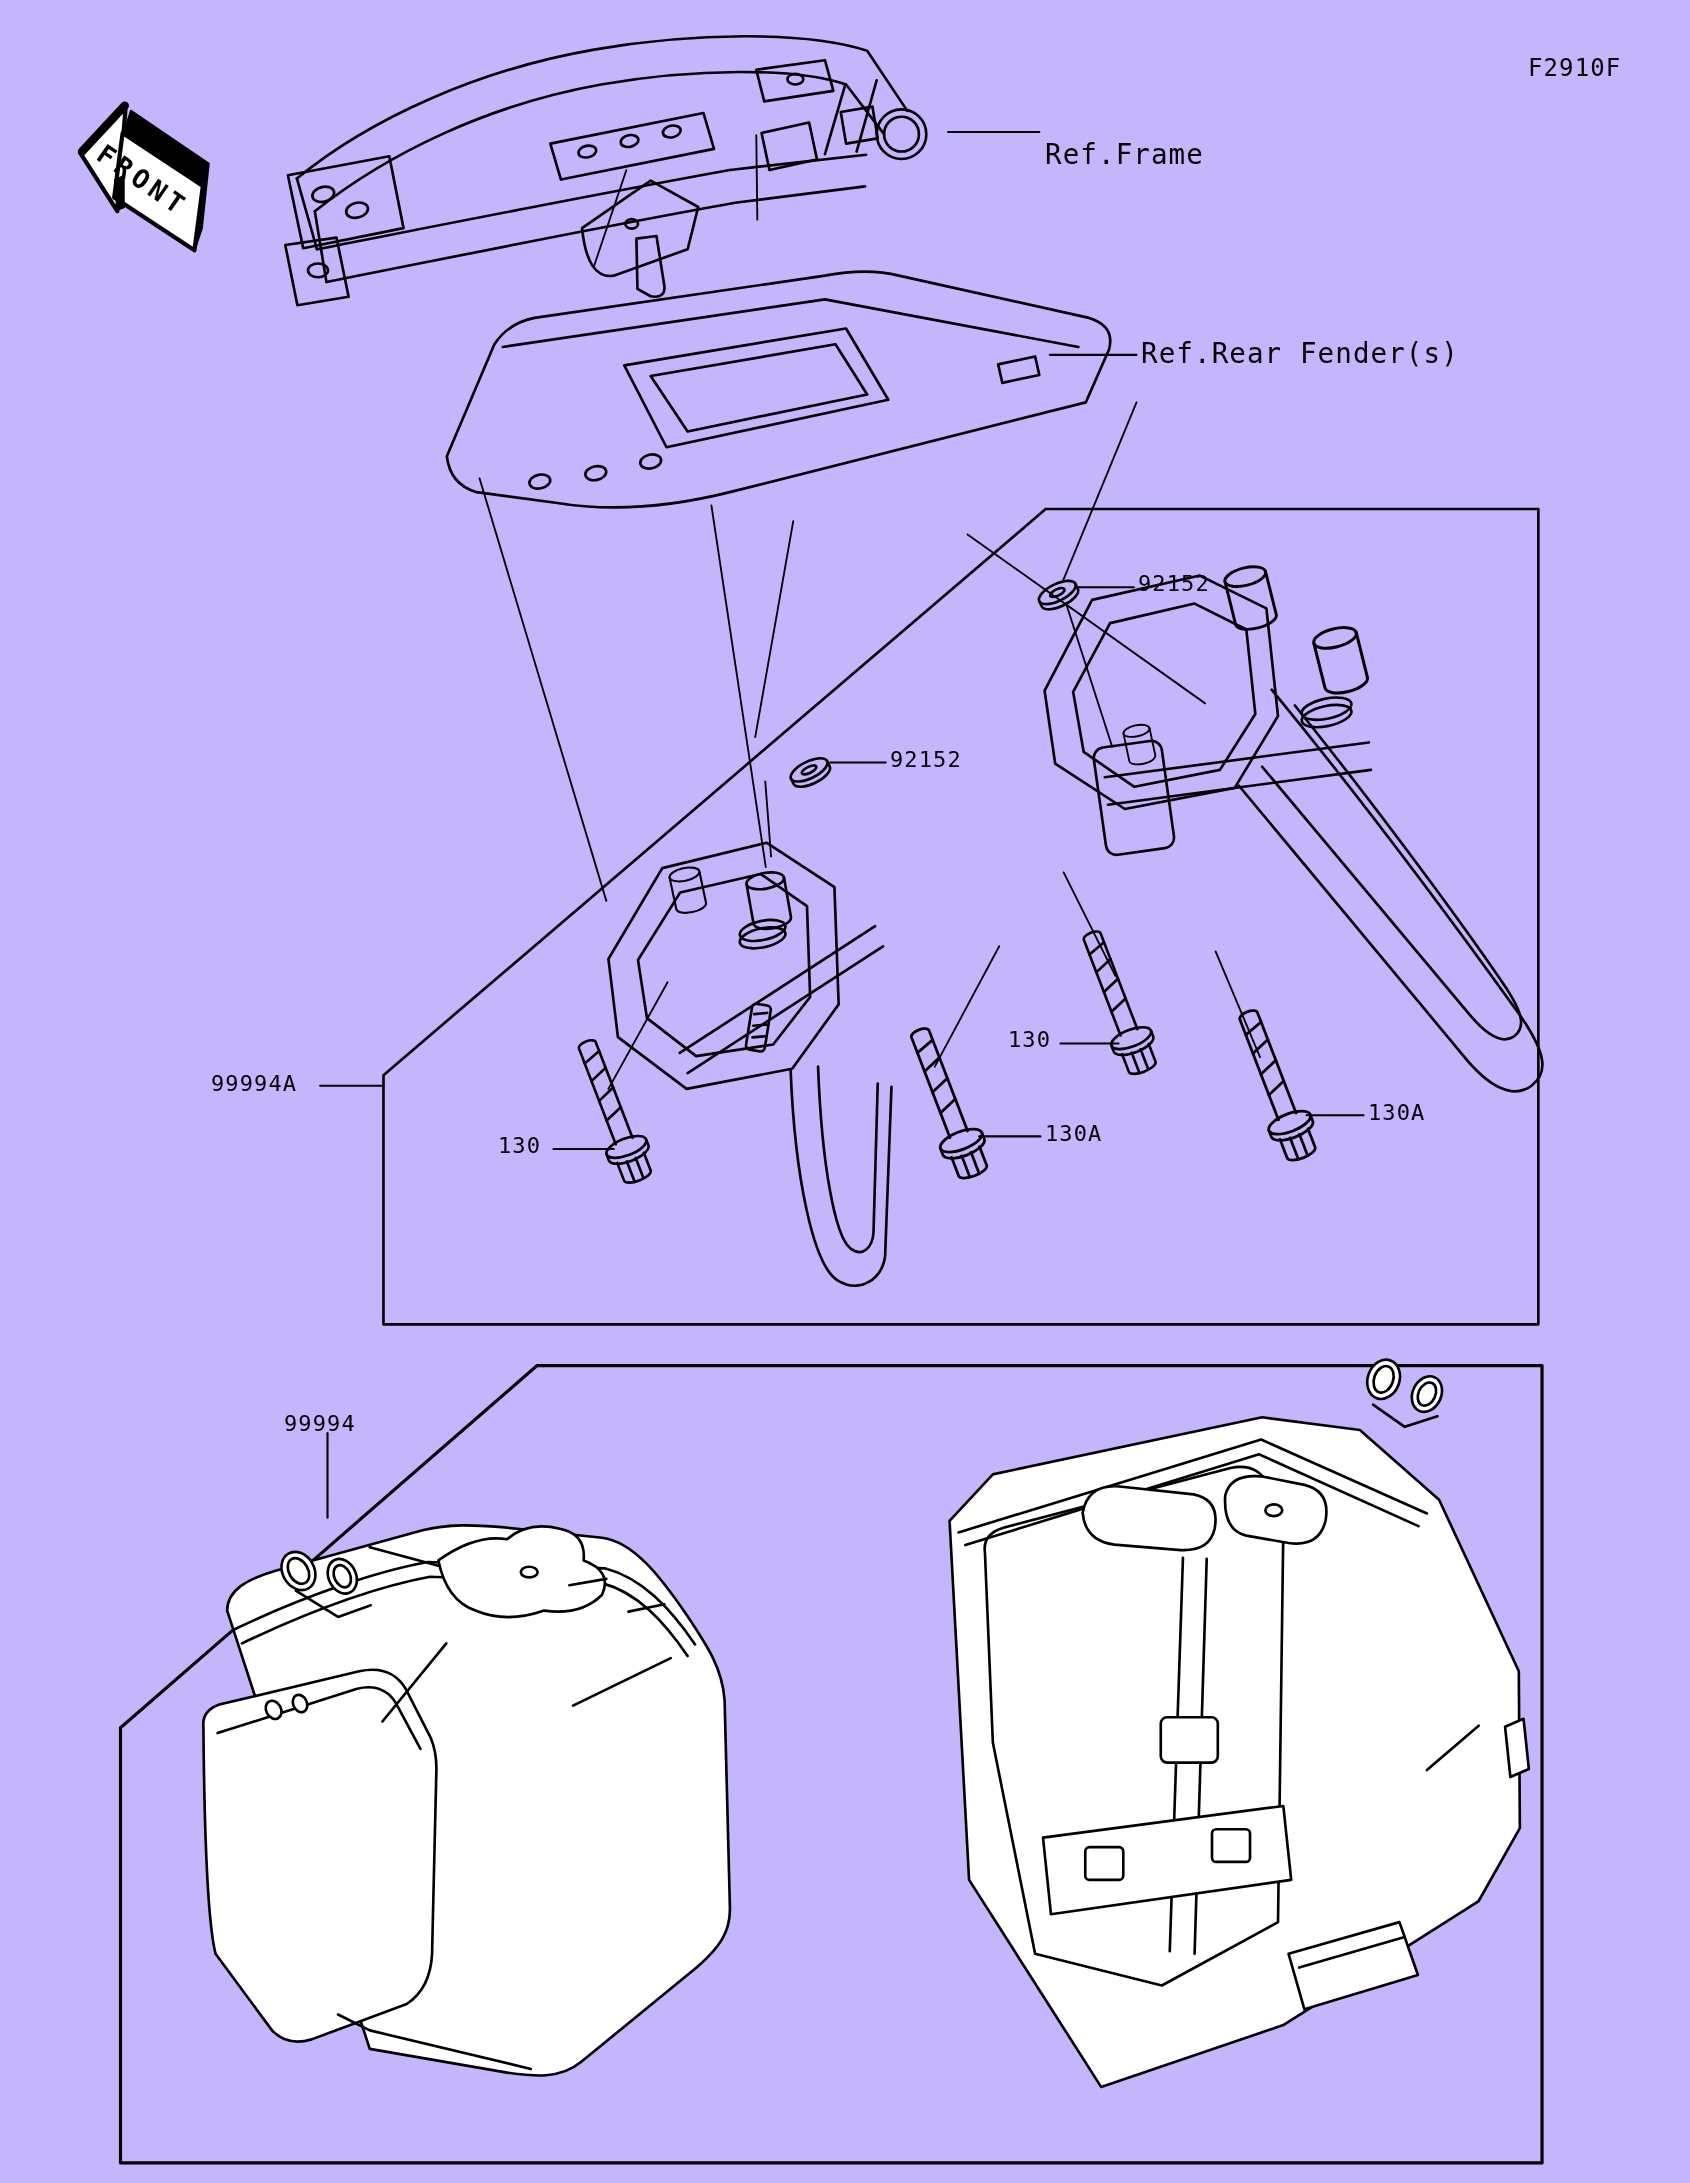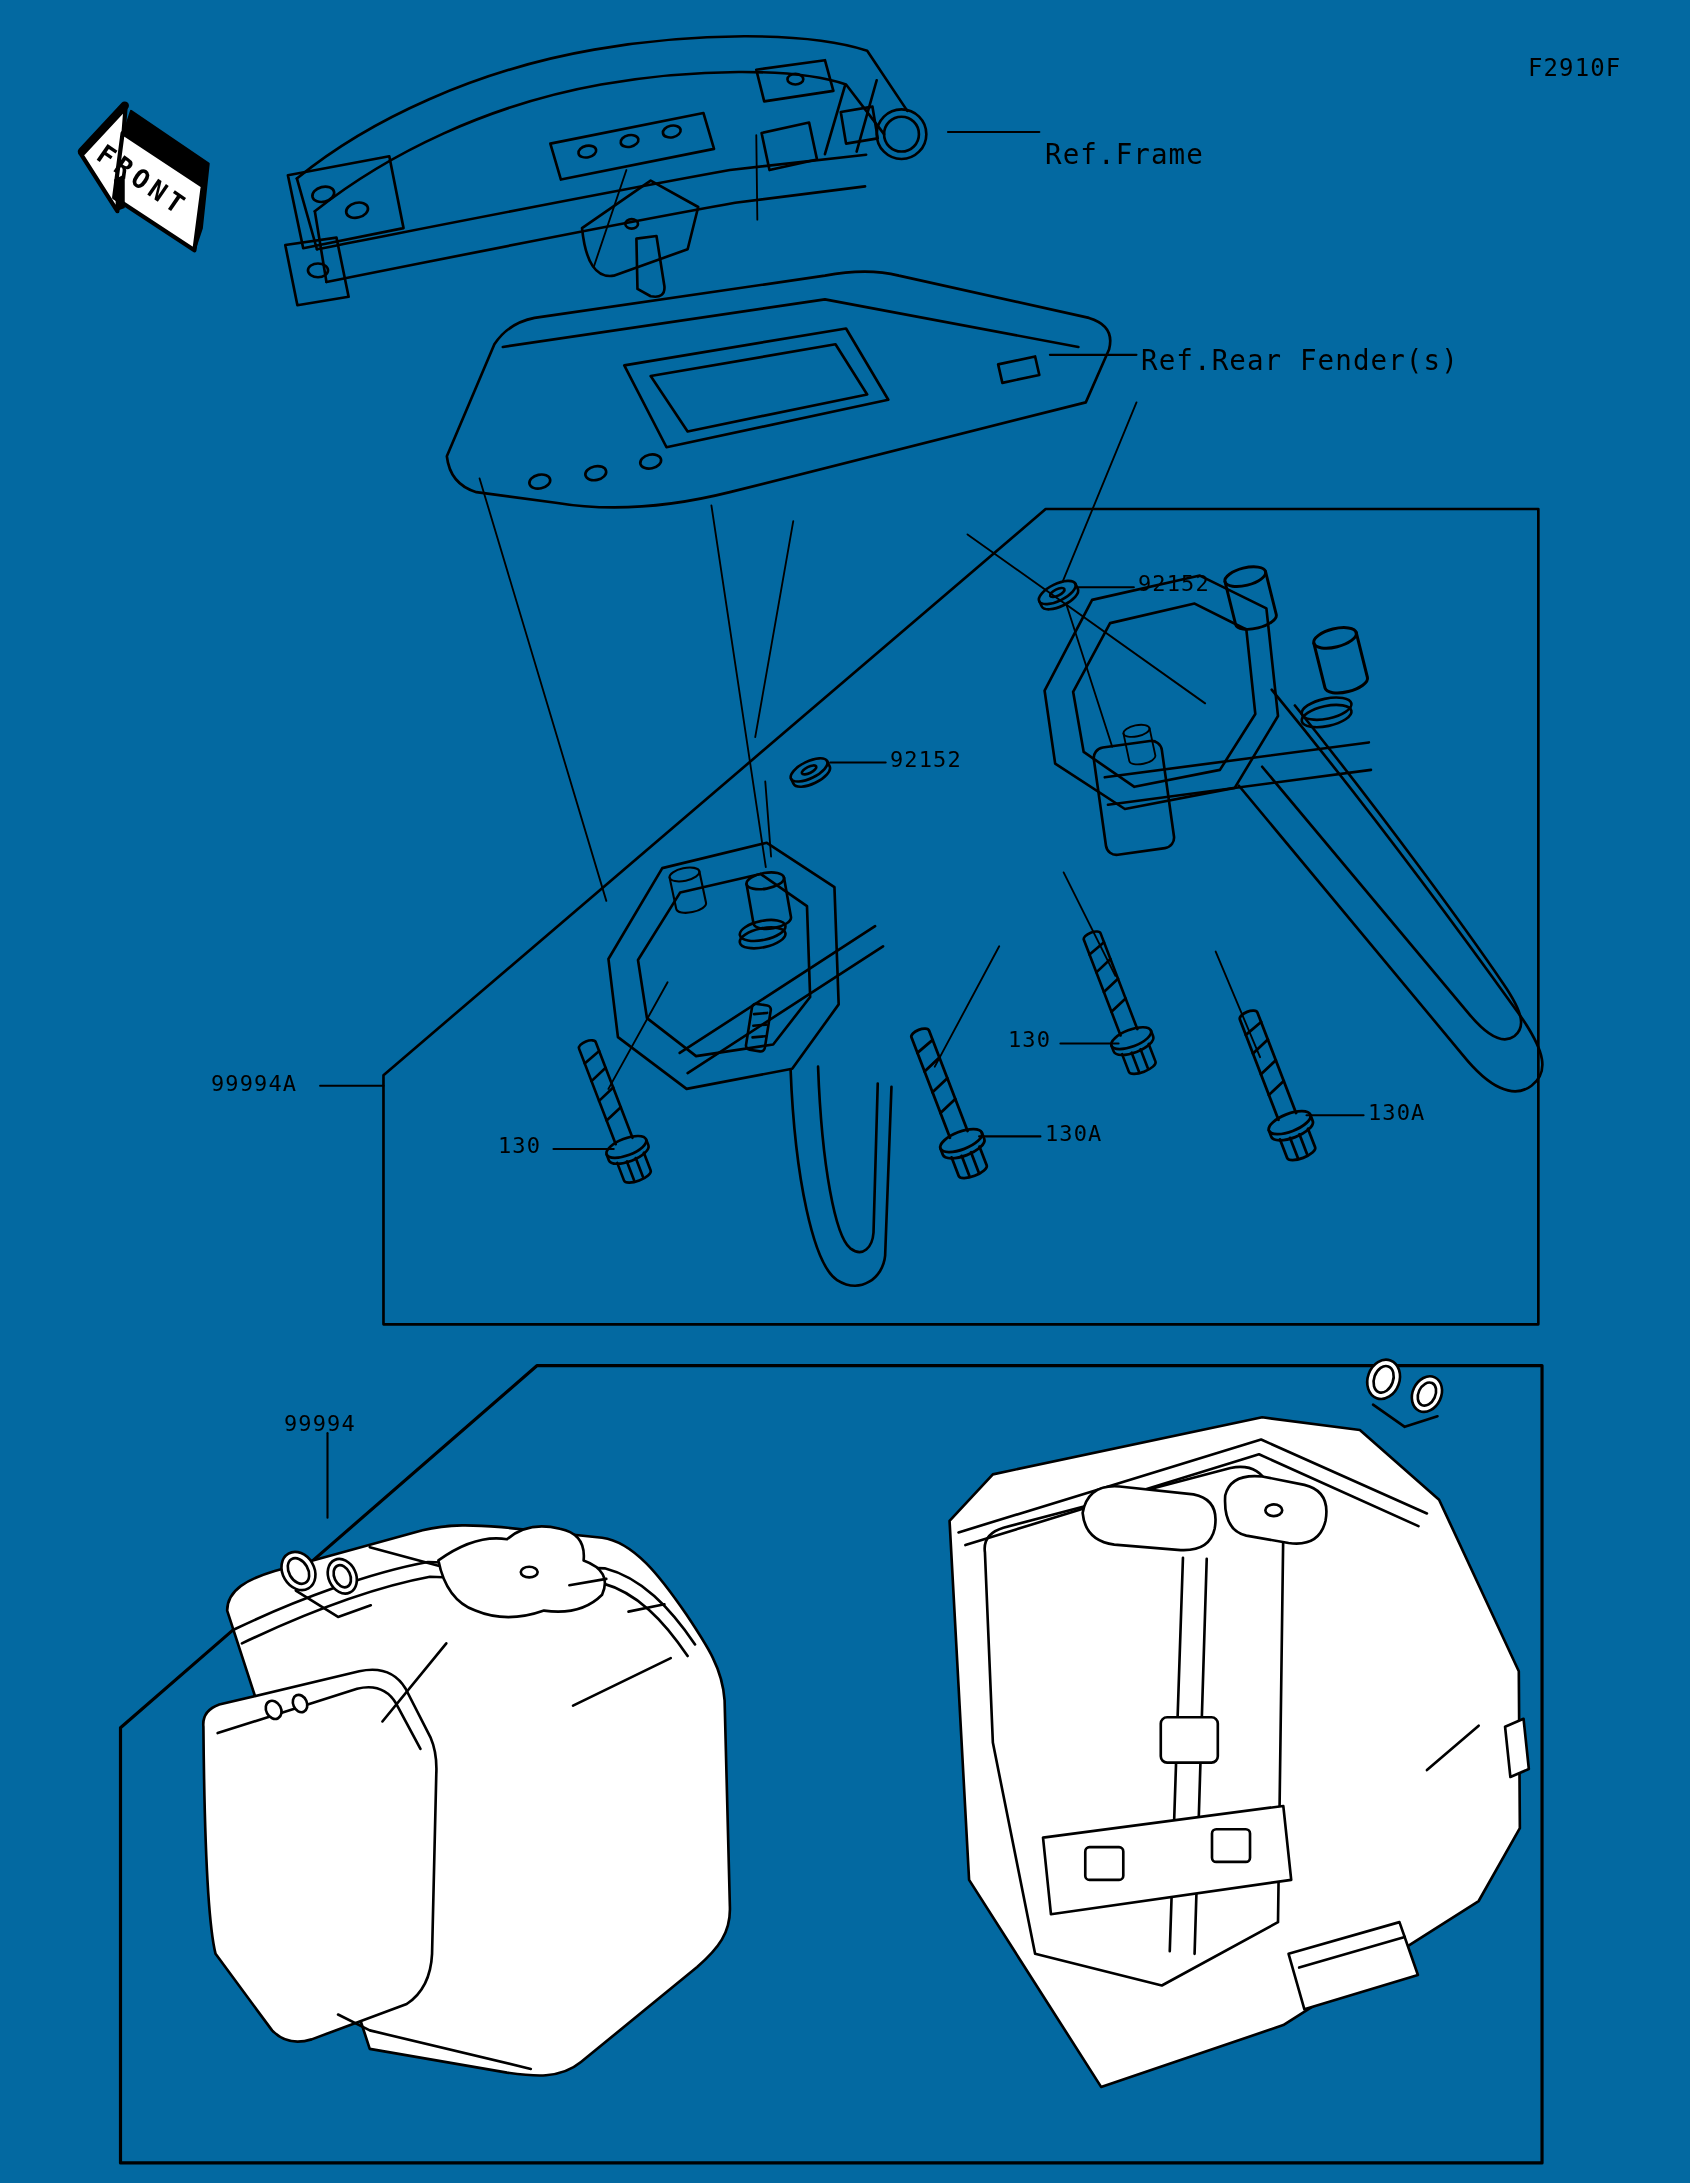--- a/index.html
+++ b/index.html
@@ -1,19 +1,19 @@
 <!DOCTYPE html>
 <html style="font-size:8.5px"><head>
 <meta charset="utf-8">
 <style>
   html,body{margin:0;padding:0;background:#fff;}
   .canvas{
     position:relative;
     width:1690px;height:2183px;
-    background:#0369a1;
+    background:#c4b5fd;
     overflow:hidden;
     font-family:"DejaVu Sans Mono","Liberation Mono",monospace;
   }
   .art{position:absolute;left:0;top:0;width:1690px;height:2183px;}
   .lbl{
     position:absolute;
     color:#000;
     font-family:"DejaVu Sans Mono","Liberation Mono",monospace;
     font-size:22px;
     letter-spacing:1.1px;
@@ -218,21 +218,21 @@
       <path d="M 1048 2176 L 1162 2176"></path>
       <path d="M 2474 2112 L 2582 2112"></path>
       <path d="M 606 2056 L 726 2056"></path>
       <path d="M 620 2714 L 620 2874"></path>
     </g>
   </svg>
 
   <div class="lbl code" style="left:1528px;top:54px;">F2910F</div>
   <div class="lbl front" style="left:109px;top:138px;">FRONT</div>
   <div class="lbl ref" style="left:1045px;top:114px;margin-top:24px;">Ref.Frame</div>
-  <div class="lbl ref" style="left:1141px;top:344px;">Ref.Rear Fender(s)</div>
+  <div class="lbl ref" style="left:1141px;top:337px;">Ref.Rear Fender(s)</div>
   <div class="lbl" style="left:1138px;top:571px;">92152</div>
   <div class="lbl" style="left:890px;top:747px;">92152</div>
   <div class="lbl" style="left:1008px;top:1027px;">130</div>
   <div class="lbl" style="left:498px;top:1133px;">130</div>
   <div class="lbl" style="left:1045px;top:1121px;">130A</div>
   <div class="lbl" style="left:1368px;top:1100px;">130A</div>
   <div class="lbl" style="left:211px;top:1071px;text-align:right;">99994A</div>
   <div class="lbl" style="left:284px;top:1395px;margin-top:16px;">99994</div>
 
 </div>

